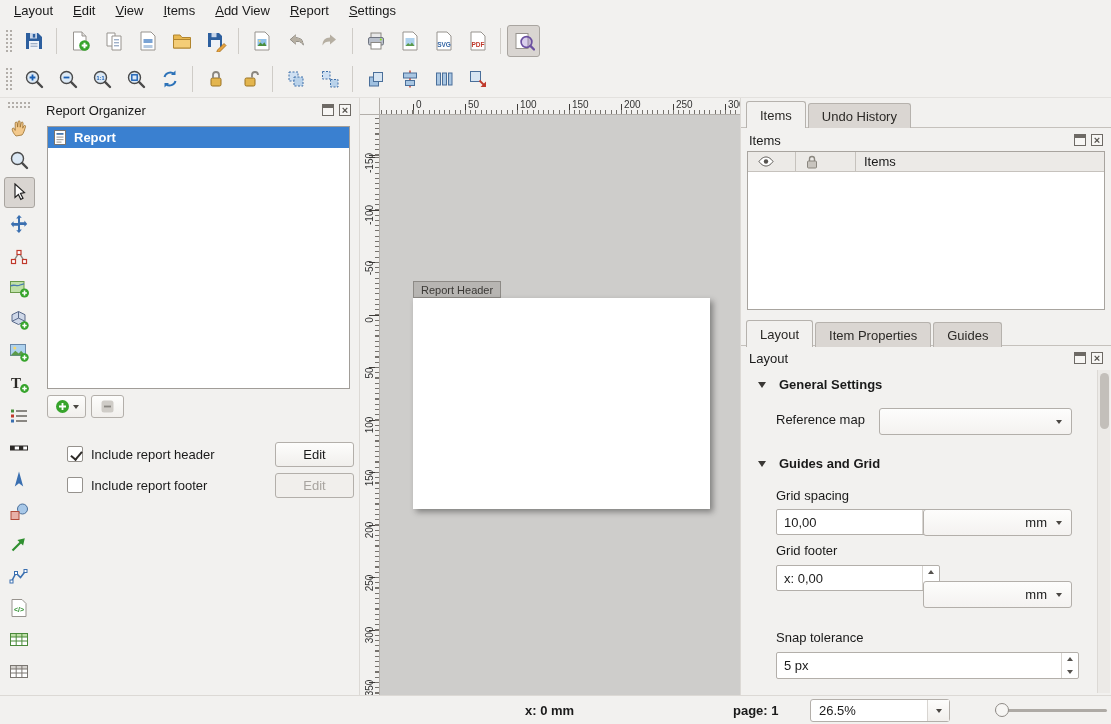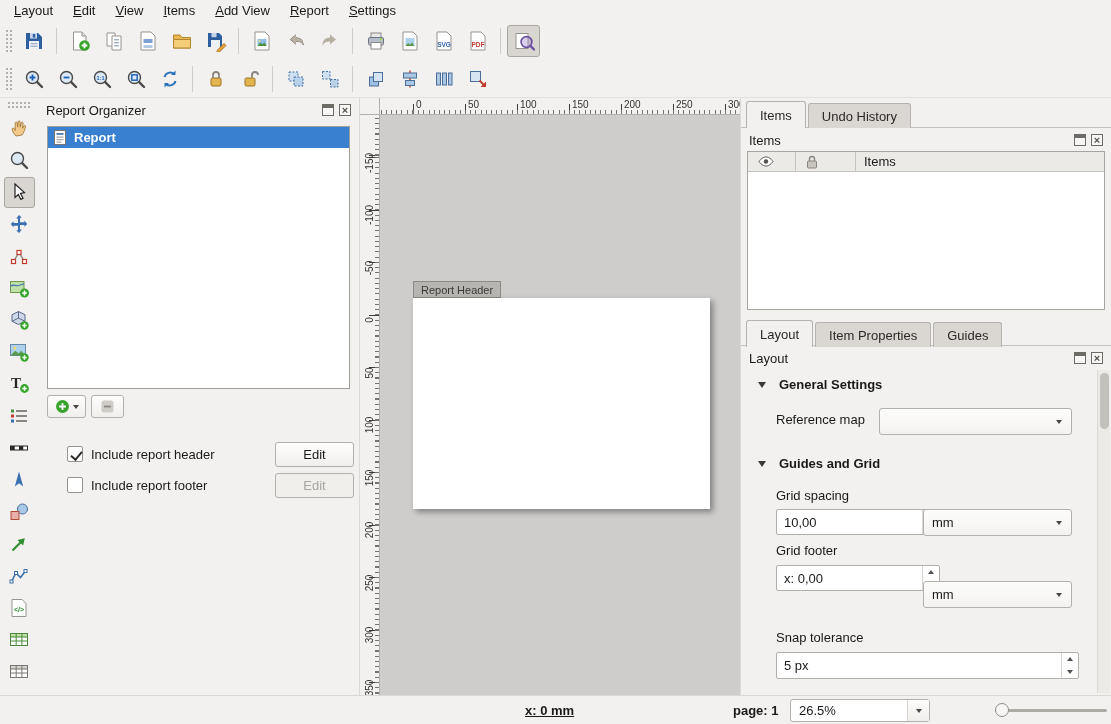--- a/index.html
+++ b/index.html
@@ -131,33 +131,33 @@
   .spinbox { position:absolute; left:35px; width:164px; height:26px; background:#fff;
     border:1px solid #b3afaa; border-radius:2px; display:flex; }
   .spin-value { flex:1; display:flex; align-items:center; padding-left:7px; }
   .spin-arrows { width:17px; border-left:1px solid #d8d5d1; display:flex; flex-direction:column; }
   .spin-up,.spin-down { flex:1; display:flex; align-items:center; justify-content:center; }
   .tri-up-s { width:0; height:0; border-left:3.5px solid transparent; border-right:3.5px solid transparent;
     border-bottom:4.5px solid #55524e; }
   .tri-down-s { width:0; height:0; border-left:3.5px solid transparent; border-right:3.5px solid transparent;
     border-top:4.5px solid #55524e; }
   .combo { position:absolute; height:27px; background:linear-gradient(#fdfdfc,#f4f2f0);
-    border:1px solid #b3afaa; border-radius:3px; display:flex; align-items:center; }
+    border:1px solid #b3afaa; border-radius:3px; display:flex; align-items:center;text-align:right; }
   .combo .combo-value { flex:1; padding-left:8px; }
   .combo .combo-arrow { width:24px; display:flex; align-items:center; justify-content:center; }
   .scrollbar { position:absolute; right:1px; top:24px; bottom:2px; width:13px; background:#eceae7;
     border-left:1px solid #dcd9d5; }
   .scroll-thumb { position:absolute; left:1.5px; top:3px; width:9px; height:56px;
     background:#c3bfba; border-radius:5px; }
 
   
   .statusbar { position:absolute; left:0; right:0; bottom:0; height:29px; background:#f2f1ef;
     border-top:1px solid #dcd9d5; }
   .sb-text { position:absolute; top:7px; font-weight:bold; color:#1a1a1a; }
-  .sb-zoom { position:absolute; left:790px; top:3px; width:140px; height:23px; background:#fff;
+  .sb-zoom { position:absolute; left:810px; top:3px; width:140px; height:23px; background:#fff;
     border:1px solid #b3afaa; border-radius:3px; display:flex; align-items:center; }
   .sb-zoom .zoom-value { flex:1; padding-left:8px; }
   .sb-zoom .zoom-btn { width:22px; height:100%; border-left:1px solid #d8d5d1;
     display:flex; align-items:center; justify-content:center; background:linear-gradient(#fdfdfc,#f1efec); }
   .sb-slider { position:absolute; left:995px; top:13px; width:112px; height:3px;
     background:#aeaaa5; border-radius:2px; }
   .sb-slider .handle { position:absolute; left:0px; top:-6px; width:14px; height:14px;
     border-radius:50%; background:#f7f6f4; border:1px solid #8f8b86; }
 </style>
 </head>
@@ -707,21 +707,21 @@
       </span>
     </div>
 
     <div class="scrollbar">
       <div class="scroll-thumb"></div>
     </div>
   </div>
 </div>
 
 <div class="statusbar">
-  <span class="sb-text" style="left:525px;text-decoration:underline;">x: 0 mm</span>
+  <span class="sb-text" style="left:525px;">x: 0 mm</span>
   <span class="sb-text" style="left:630px;margin-top:48px;">y: 130 mm</span>
   <span class="sb-text" style="left:733px;">page: 1</span>
   <div class="sb-zoom">
     <span class="zoom-value">26.5%</span>
     <span class="zoom-btn">
         <span class="dd-arrow"></span>
       </span>
   </div>
   <div class="sb-slider">
     <div class="handle"></div>

